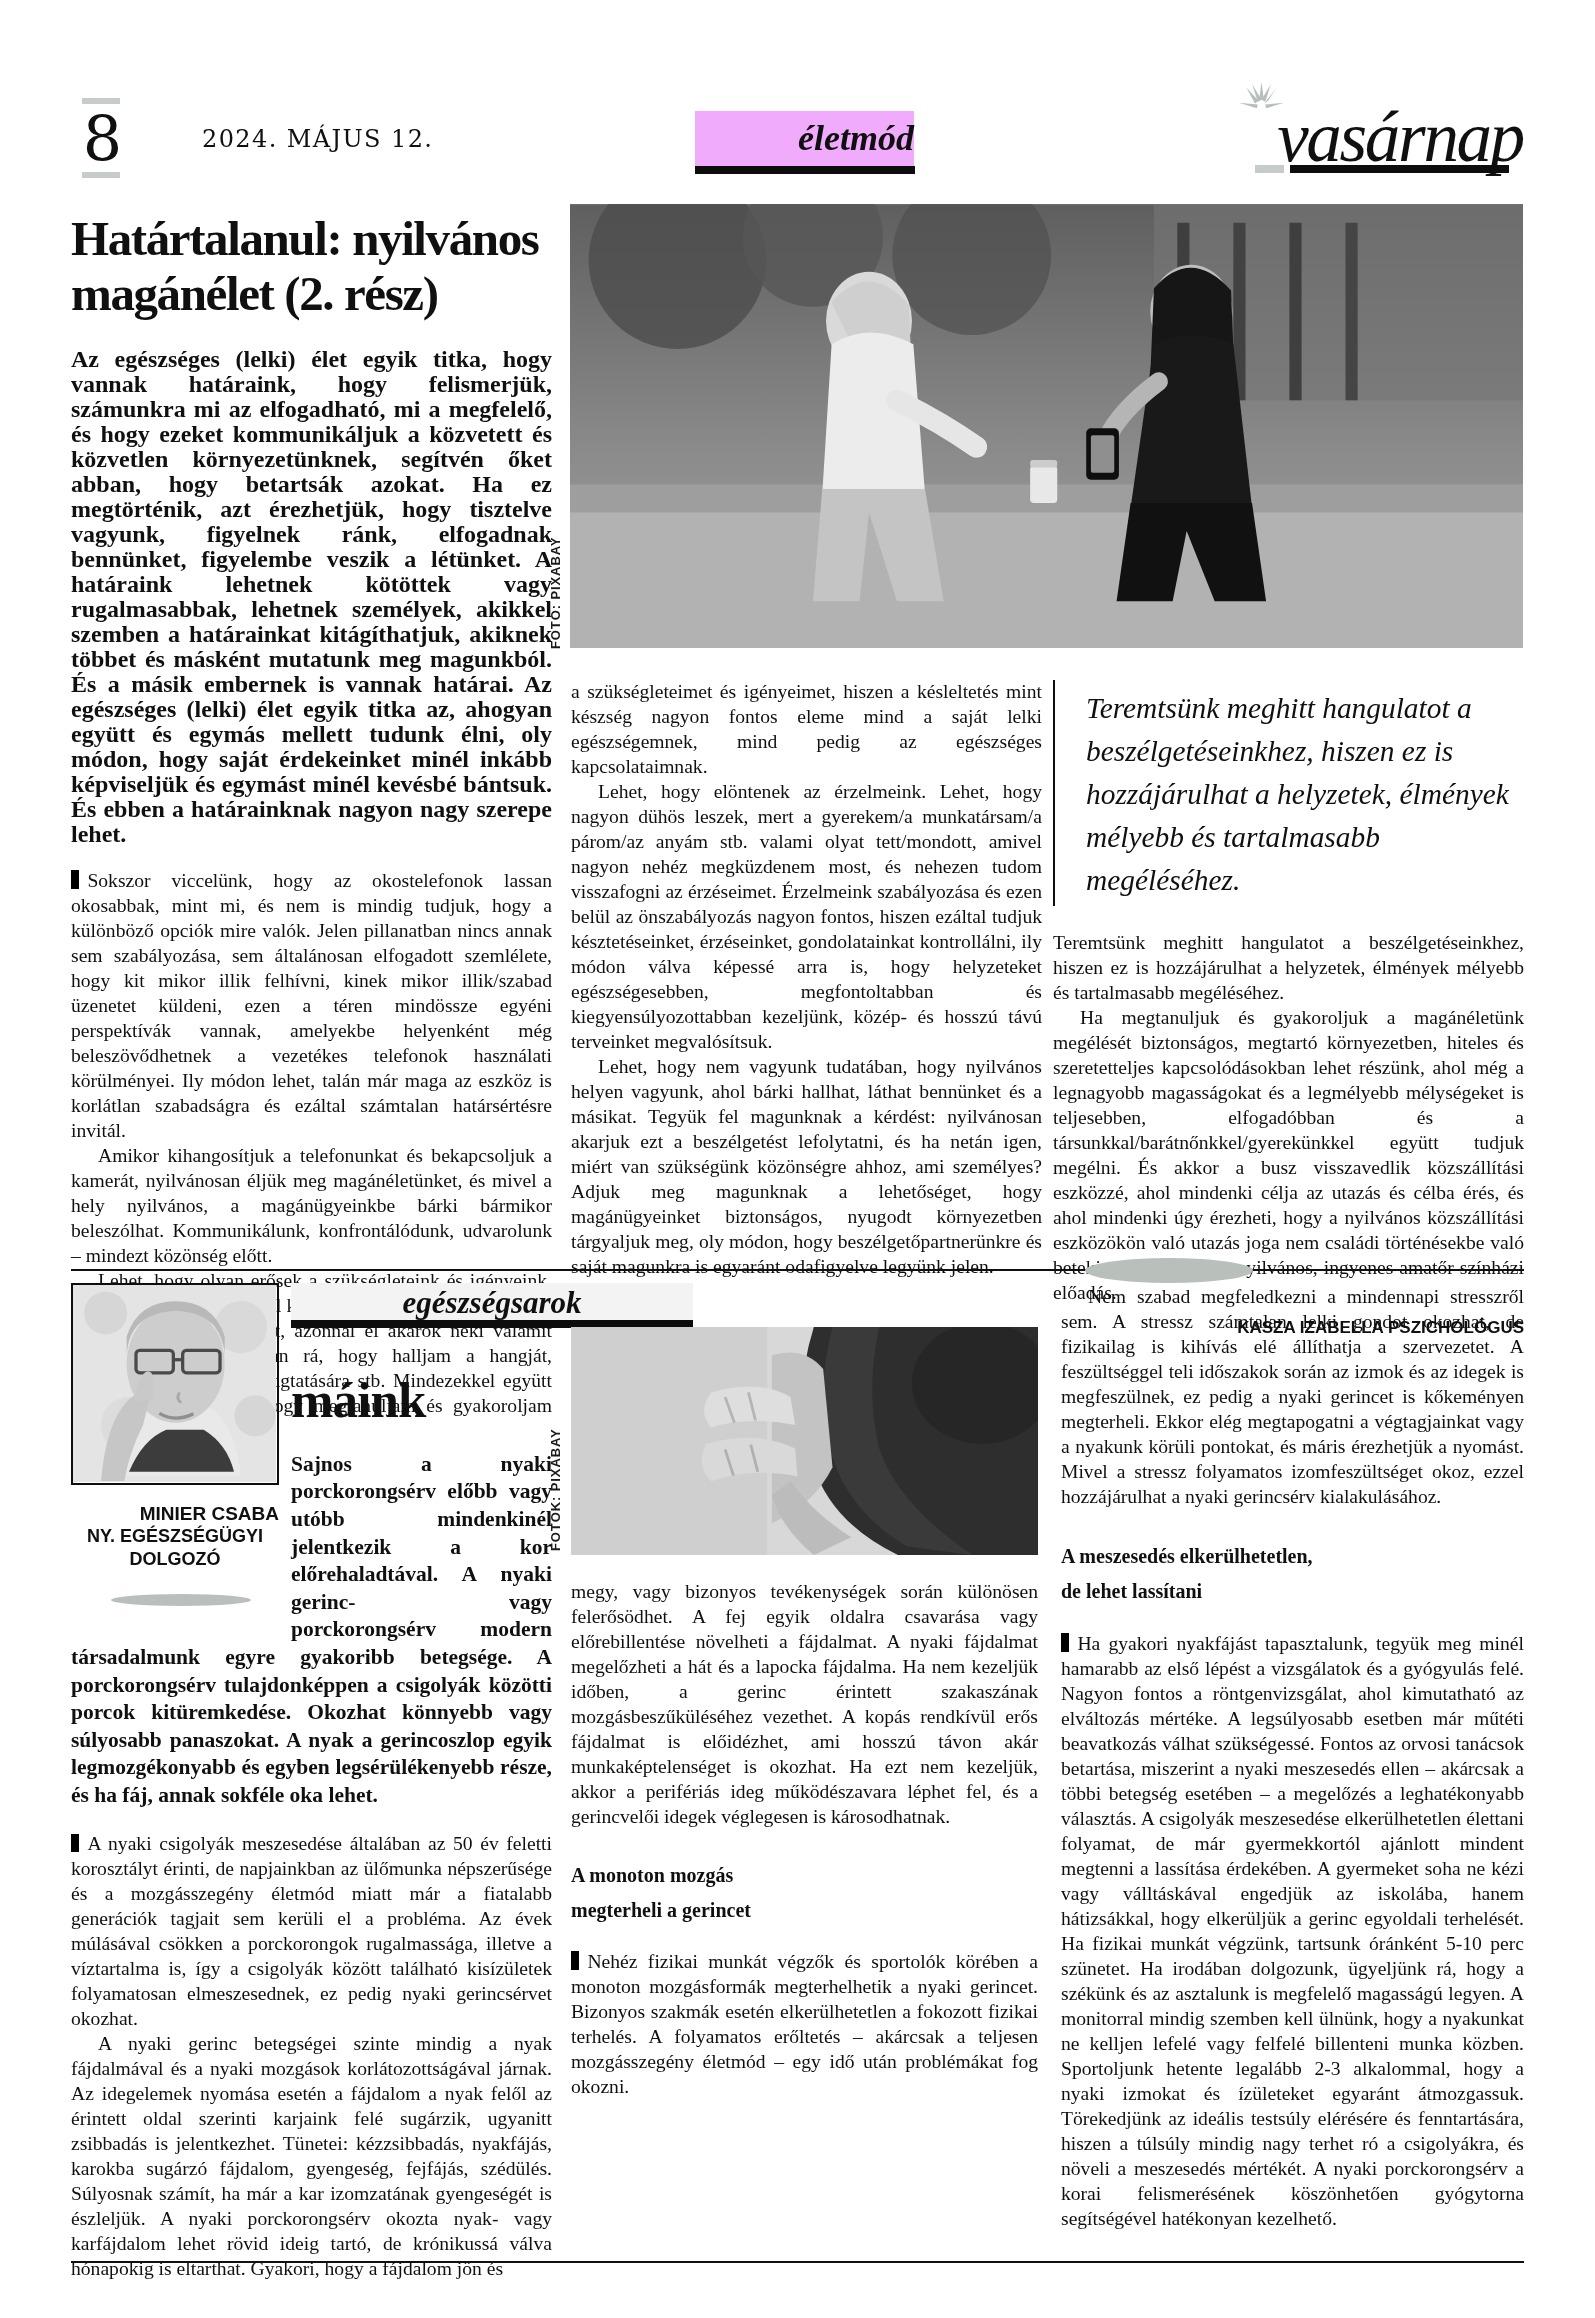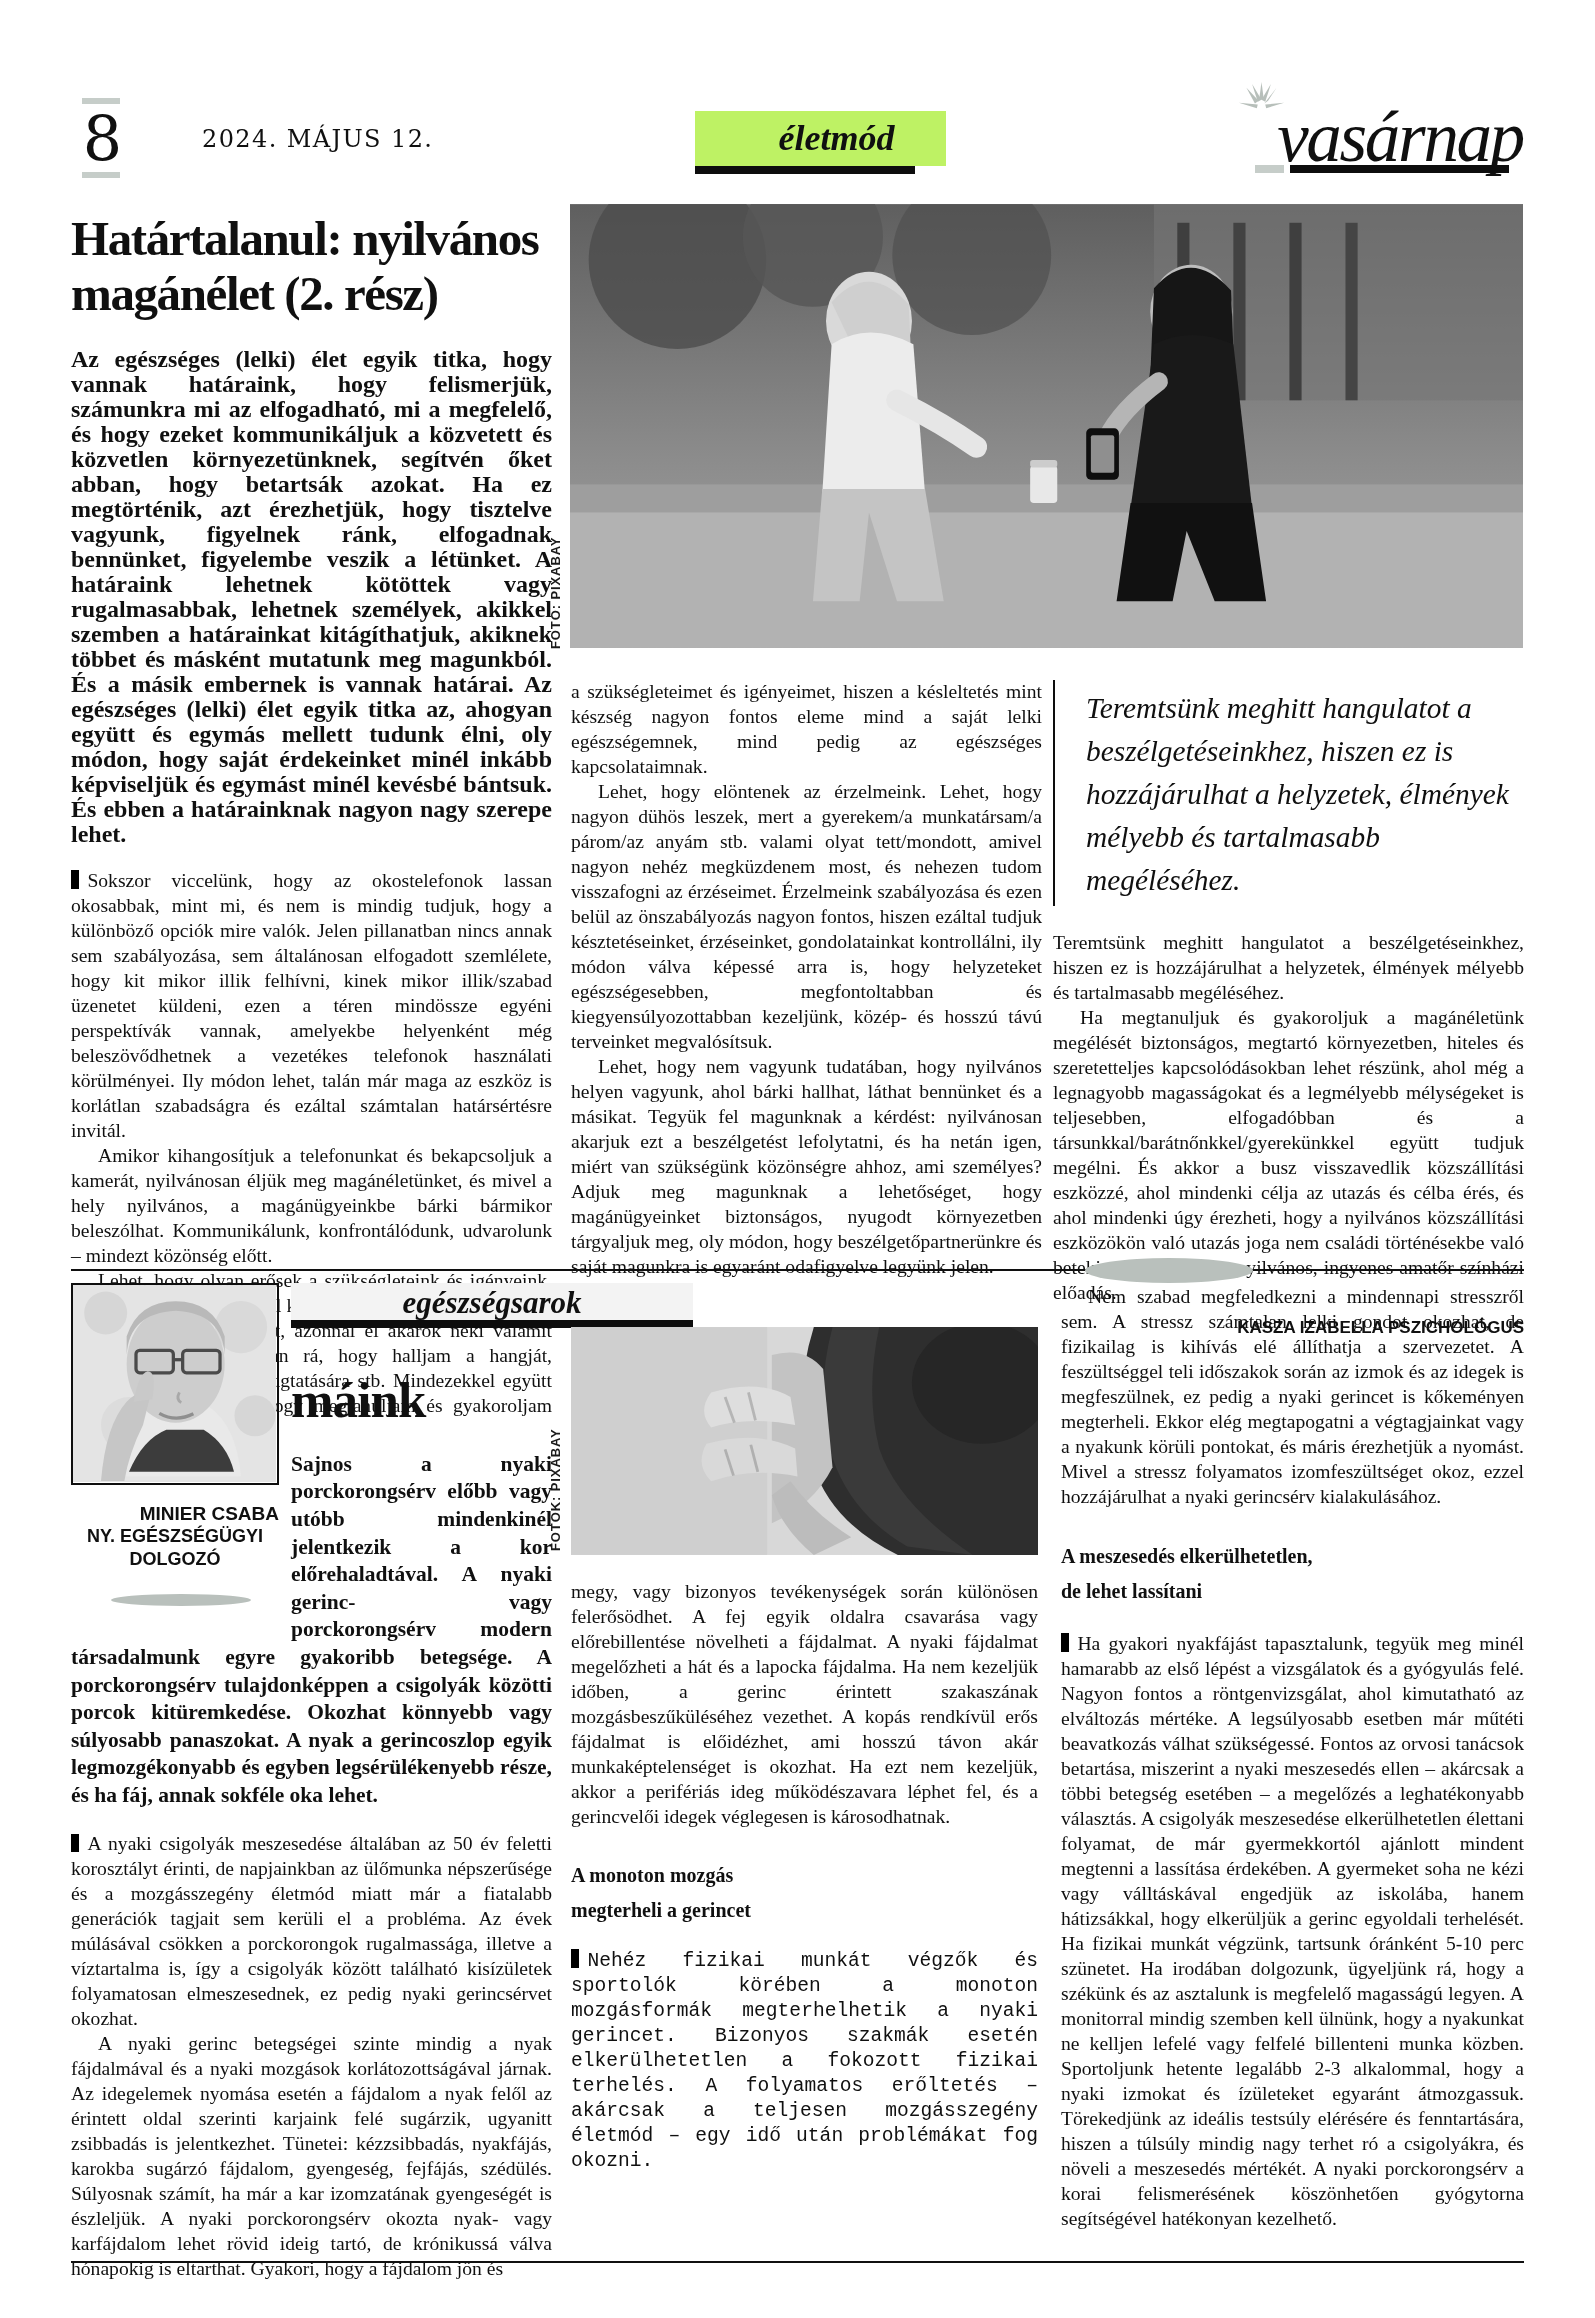--- a/index.html
+++ b/index.html
@@ -3,21 +3,21 @@
 <meta charset="utf-8">
 <style>
   html,body{margin:0;padding:0;background:#ffffff;}
   body{width:1595px;height:2319px;position:relative;font-family:"Liberation Serif",serif;color:#101010;
        -webkit-font-smoothing:antialiased;}
   .abs{position:absolute;}
   
   .pagenum{font-size:62px;line-height:1;font-family:"DejaVu Serif",serif;}
   .graychip{background:#c6cdc9;}
   .issuedate{font-size:24px;letter-spacing:1.4px;font-family:"DejaVu Serif",serif;}
-  .sectiontag{background:#bef264;width:219px;height:55px;text-align:center;padding-left:32px;}
+  .sectiontag{background:#f0abfc;width:219px;height:55px;text-align:right;}
   .sectiontag span{font-style:italic;font-weight:bold;font-size:36px;line-height:55px;}
   .tagbar{background:#0d0d0d;}
   .brand{font-style:italic;font-size:71px;line-height:1;letter-spacing:-2.3px;white-space:nowrap;}
   
   .headline{font-weight:bold;font-size:49px;line-height:55px;letter-spacing:-1.4px;}
   .col{text-align:justify;hyphens:auto;}
   .body-t{font-size:19.6px;line-height:25px;}
   .lead1{font-weight:bold;font-size:24px;line-height:25px;margin:0 0 20.6px 0;}
   p.bp{margin:0;}
   .ind{text-indent:27px;}
@@ -202,21 +202,21 @@
       <path d="M470 330 Q520 400 600 450 L520 488 Q450 430 430 360 Z" fill="#bcbcbc"></path>
     </svg>
   </div>
   <div class="col body-t" style="margin-top:24px;">
     <p class="bp">megy, vagy bizonyos tevékenységek során különösen felerősödhet. A fej egyik oldalra csavarása vagy előrebillentése növelheti a fájdalmat. A nyaki fájdalmat megelőzheti a hát és a lapocka fájdalma. Ha nem kezeljük időben, a gerinc érintett szakaszának mozgásbeszűküléséhez vezethet. A kopás rendkívül erős fájdalmat is előidézhet, ami hosszú távon akár munkaképtelenséget is okozhat. Ha ezt nem kezeljük, akkor a perifériás ideg működészavara léphet fel, és a gerincvelői idegek véglegesen is károsodhatnak.</p>
   </div>
   <div class="subhead" style="margin-top:29px;">
     <div>A monoton mozgás</div>
     <div>megterheli a gerincet</div>
   </div>
-  <div class="col body-t" style="margin-top:20.6px;font-family:Liberation Mono, monospace;">
+  <div class="col body-t" style="margin-top:20.6px;">
     <p class="bp mk">Nehéz fizikai munkát végzők és sportolók körében a monoton mozgásformák megterhelhetik a nyaki gerincet. Bizonyos szakmák esetén elkerülhetetlen a fokozott fizikai terhelés. A folyamatos erőltetés – akárcsak a teljesen mozgásszegény életmód – egy idő után problémákat fog okozni.</p>
   </div>
 </div>
 <div class="abs vcredit" style="left:548px;top:1411px;height:140px;">FOTÓK: PIXABAY</div>
 
 <div class="abs col body-t" style="left:1061px;top:1284px;width:463px;">
   <p class="bp ind">Nem szabad megfeledkezni a mindennapi stresszről sem. A stressz számtalan lelki gondot okozhat, de fizikailag is kihívás elé állíthatja a szervezetet. A feszültséggel teli időszakok során az izmok és az idegek is megfeszülnek, ez pedig a nyaki gerincet is kőkeményen megterheli. Ekkor elég megtapogatni a végtagjainkat vagy a nyakunk körüli pontokat, és máris érezhetjük a nyomást. Mivel a stressz folyamatos izomfeszültséget okoz, ezzel hozzájárulhat a nyaki gerincsérv kialakulásához.</p>
   <div class="subhead" style="margin-top:30px;">
     <div>A meszesedés elkerülhetetlen,</div>
     <div>de lehet lassítani</div>

